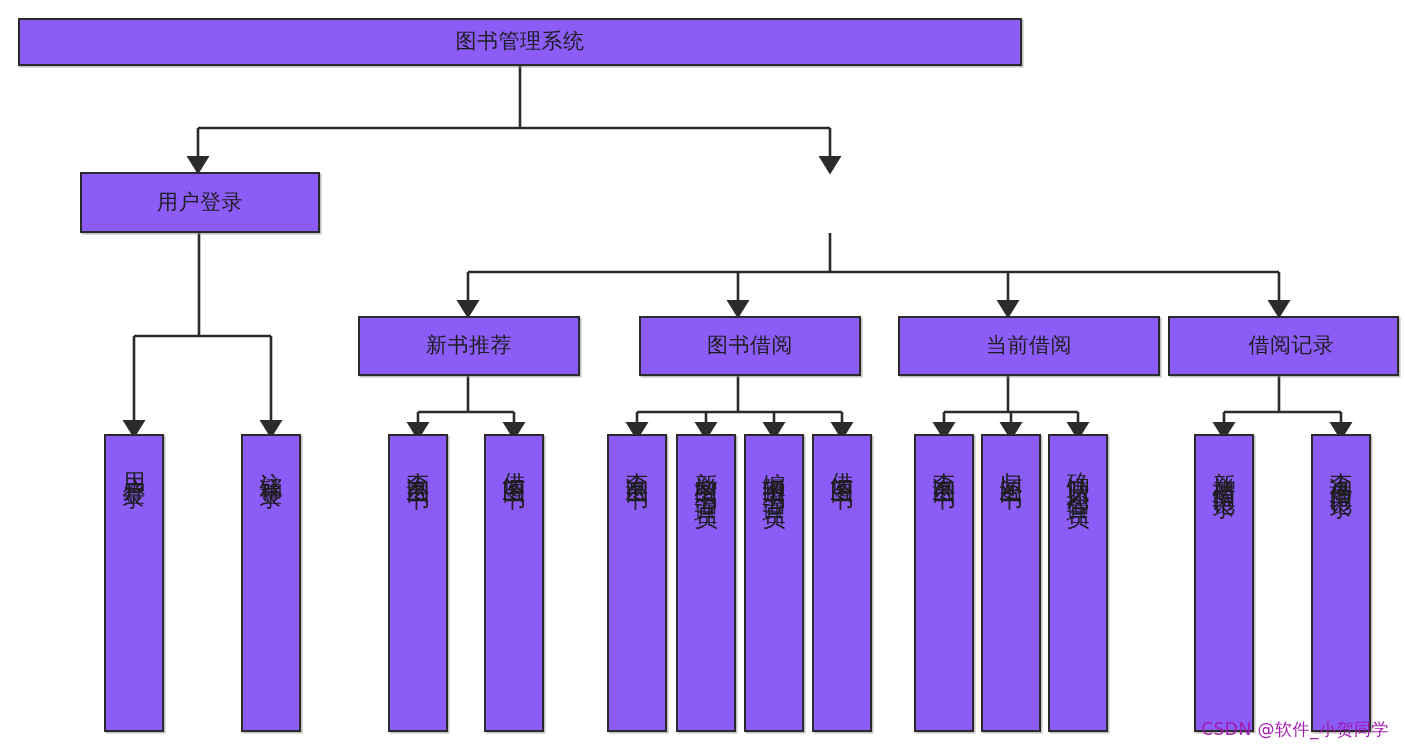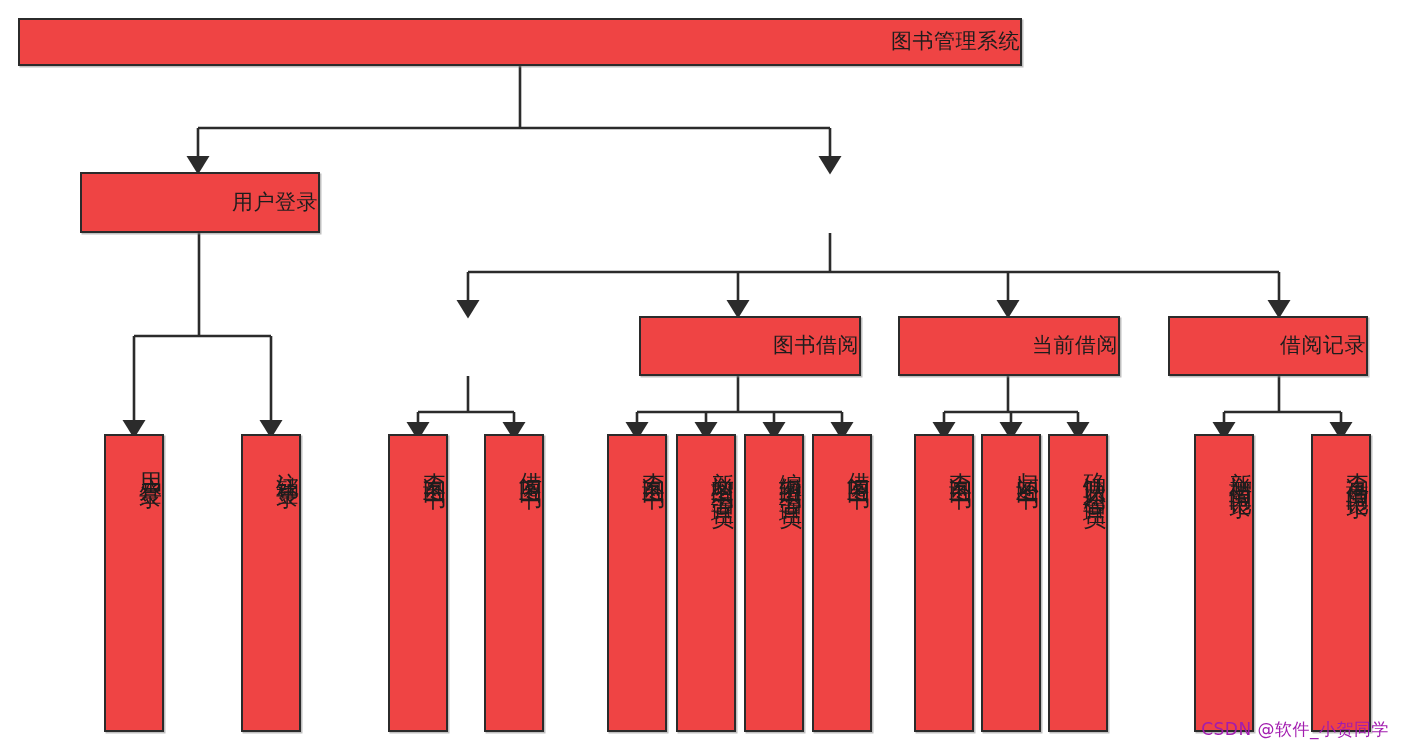--- a/index.html
+++ b/index.html
@@ -25,25 +25,25 @@
     position: absolute;
     left: 0;
     top: 0;
     width: 1405px;
     height: 747px;
     pointer-events: none;
   }
   .node {
     position: absolute;
     box-sizing: border-box;
-    background: #ef4444;
+    background: #8b5cf6;
     border: 2px solid #2b2b2b;
     display: flex;
     align-items: center;
-    justify-content: flex-end;
+    justify-content: center;
     box-shadow: 1.5px 1.5px 0 rgba(140,140,140,0.55);
   }
   .node .label {
     color: #1d1d1d;
     line-height: 1.22;
     text-align: center;
     white-space: pre;
   }
   .node.horiz .label {
     font-size: 21px;
@@ -132,27 +132,30 @@
   </svg>
 
   <div class="node root horiz" style="left:18px; top:18px; width:1004px; height:48px;">
     <span class="label">图书管理系统</span>
   </div>
 
   <div class="node horiz" style="left:80px; top:172px; width:240px; height:61px;">
     <span class="label">用户登录</span>
   </div>
 
+  <div class="node horiz" style="left:358px; top:316px; width:222px; height:60px;">
+    <span class="label">新书推荐</span>
+  </div>
   <div class="node horiz" style="left:628px; top:316px; width:222px; height:60px;margin-left:11px;">
     <span class="label">图书借阅</span>
   </div>
-  <div class="node horiz" style="left:898px; top:316px; width:222px; height:60px;">
+  <div class="node horiz" style="left:898px; top:316px; width:262px; height:60px;">
     <span class="label">当前借阅</span>
   </div>
-  <div class="node horiz" style="left:1168px; top:316px; width:200px; height:60px;padding-left:16px;">
+  <div class="node horiz" style="left:1168px; top:316px; width:231px; height:60px;padding-left:16px;">
     <span class="label">借阅记录</span>
   </div>
 
   <div class="node vert" style="left:104px; top:434px; width:60px; height:298px;">
     <span class="label">用户登录</span>
   </div>
   <div class="node vert" style="left:241px; top:434px; width:60px; height:298px;">
     <span class="label">注销登录</span>
   </div>
 

